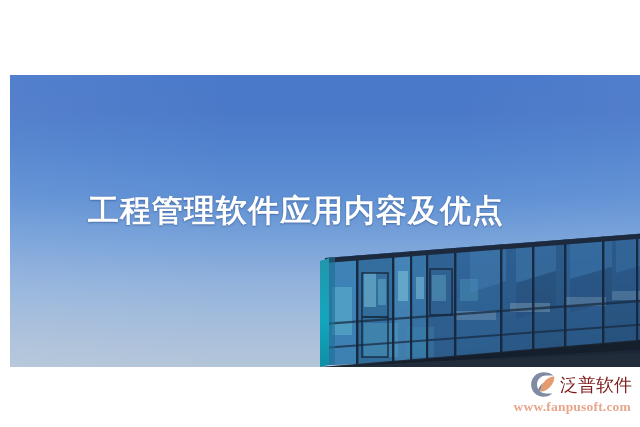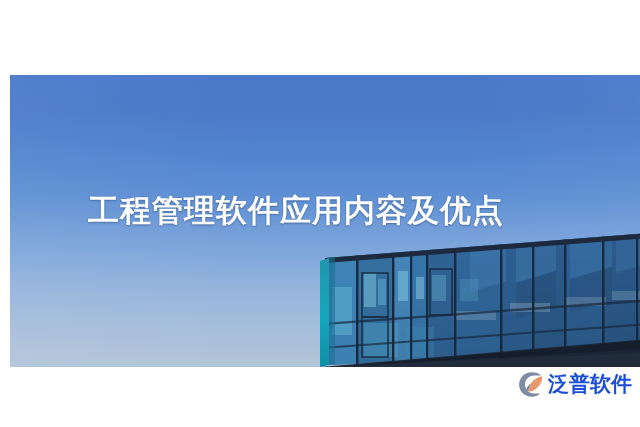--- a/index.html
+++ b/index.html
@@ -121,23 +121,23 @@
     align-items: center;
     gap: 2px;
     height: 29px;
   }
   .brand-mark {
     width: 28px;
     height: 27px;
     flex: 0 0 auto;
   }
   .brand-name {
-    font-size: 21px;
-    font-weight: bold;
-    color: #1d4ed8;
+    font-size: 18px;
+    font-weight: normal;
+    color: #7f1d1d;
     letter-spacing: 0px;
     line-height: 1;
     white-space: nowrap;
     font-family: "DejaVu Sans", "Liberation Sans", sans-serif;
   }
   .brand-url {
     margin-top: 1px;
     margin-right: 1px;
     font-size: 13.5px;
     font-weight: bold;
@@ -283,15 +283,16 @@
                    C13.4,21.0 17.2,19.2 20.2,15.8
                    C23.0,12.6 24.5,8.8 24.3,5.4 Z" fill="#e79a6e"></path>
 
           <path d="M10.5,20.4 C10.4,17.8 11.3,14.8 13.2,12.0
                    C11.0,13.6 9.2,16.0 8.3,18.6
                    C8.9,19.3 9.6,19.9 10.5,20.4 Z" fill="#6f7c96"></path>
         </svg>
       </span>
       <span class="brand-name">泛普软件</span>
     </div>
+    <div class="brand-url">www.fanpusoft.com</div>
   </div>
 
 </div>
 
 </body></html>

